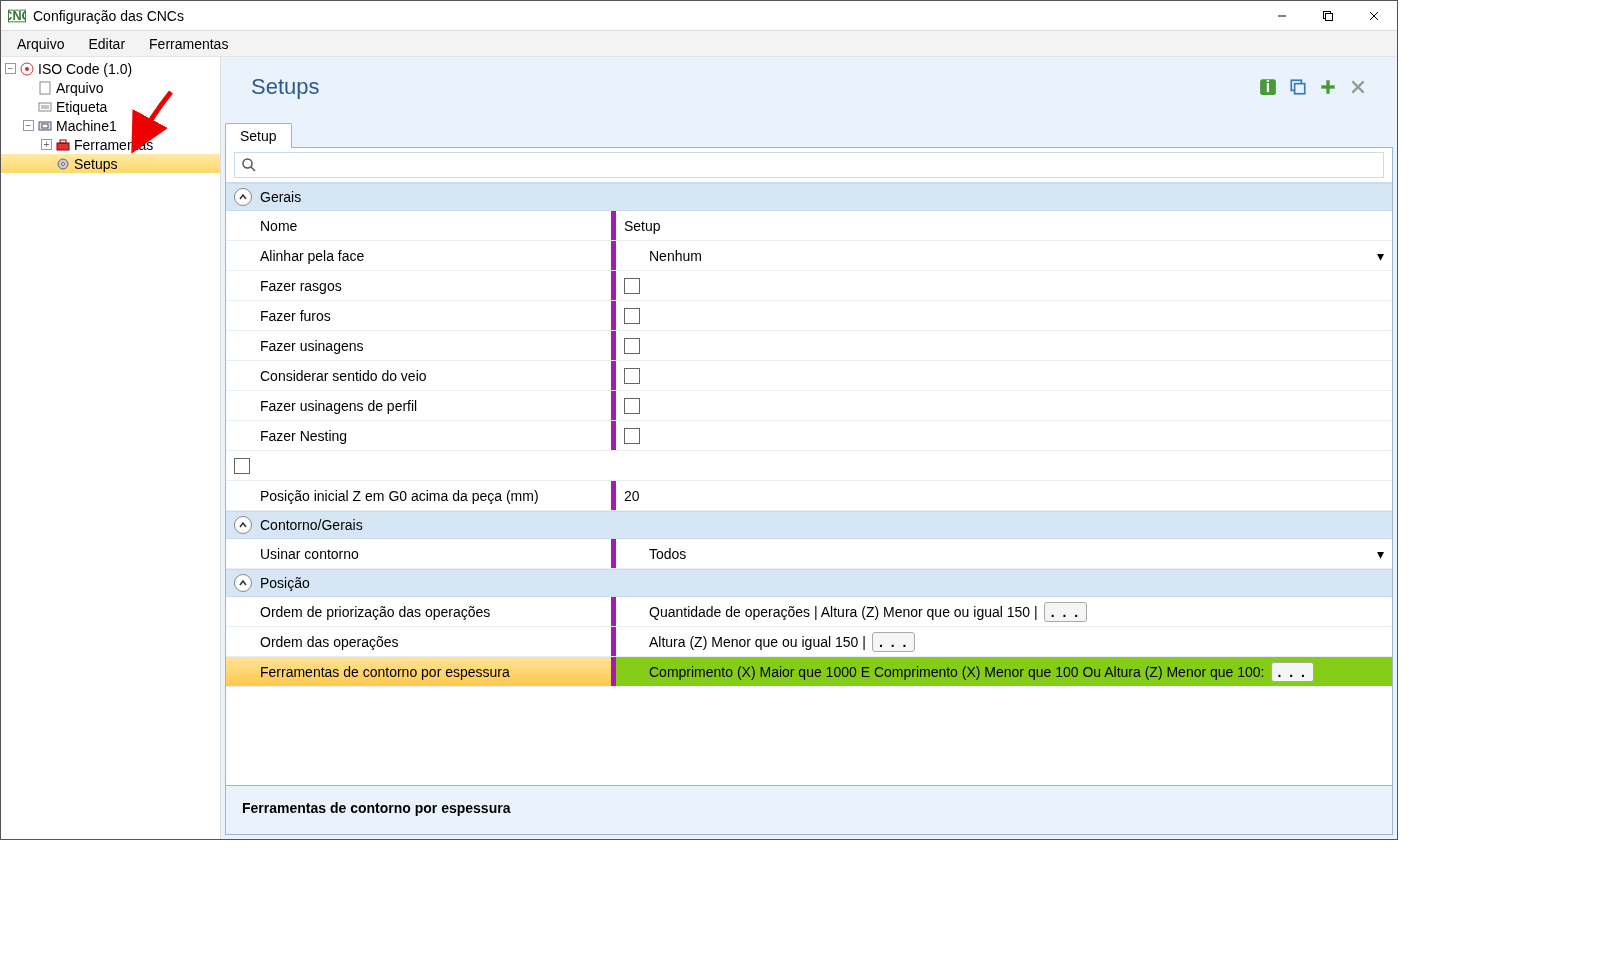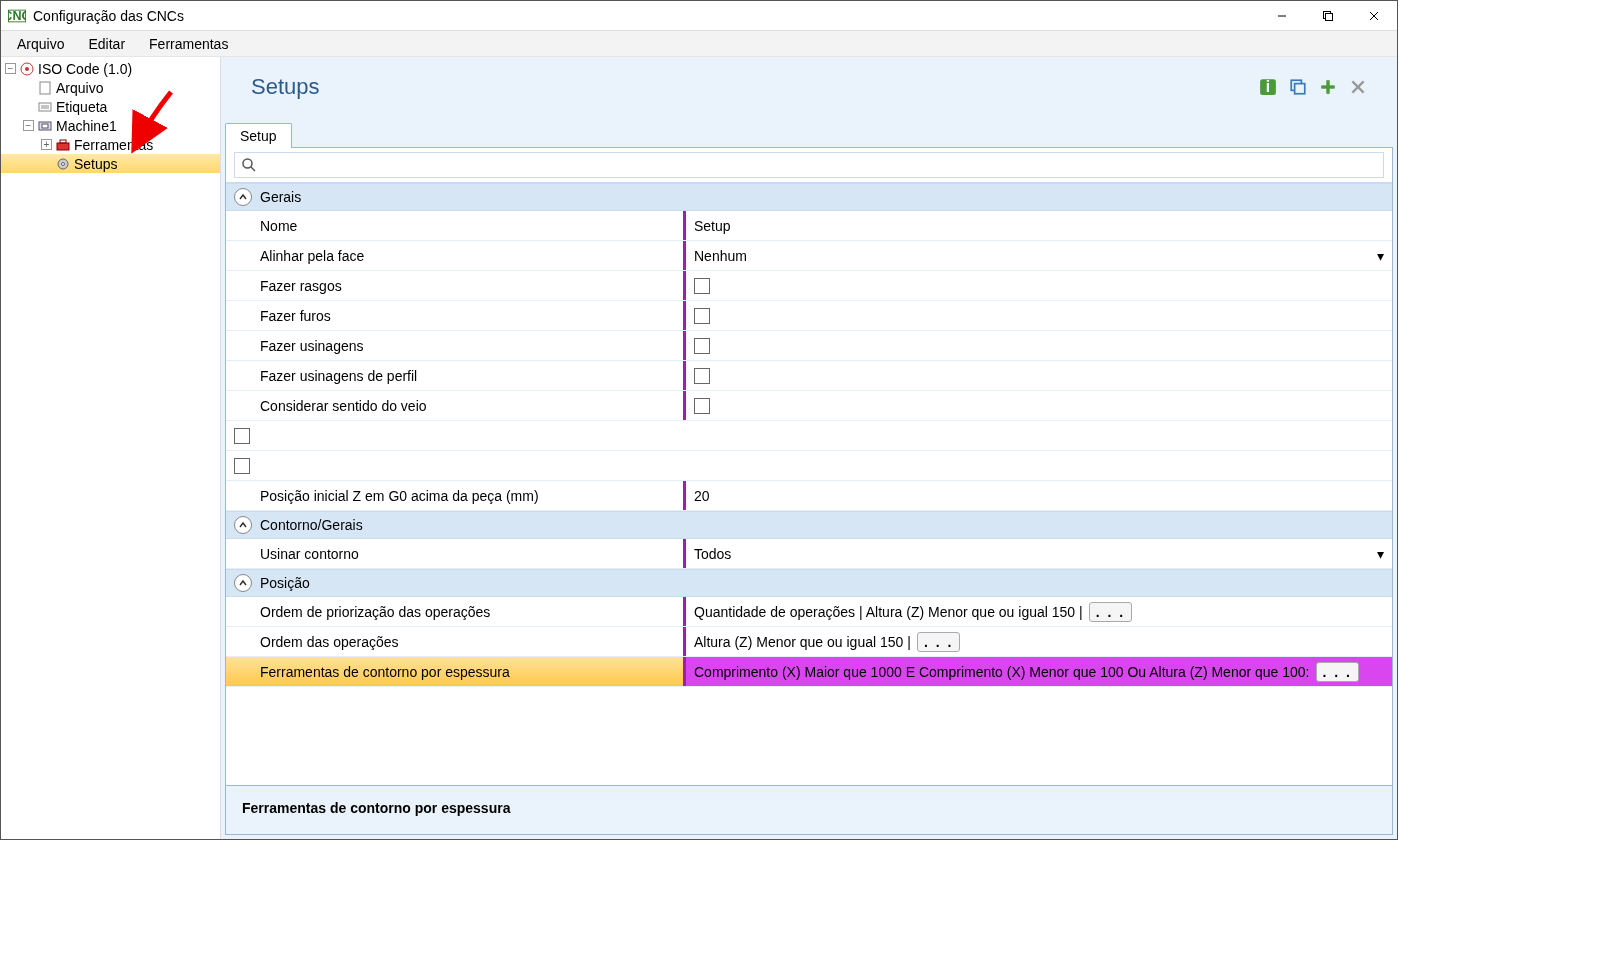--- a/index.html
+++ b/index.html
@@ -38,30 +38,30 @@
   .panel{flex:1; border:1px solid #9ab6d3; background:#fff; margin:0 4px 4px 4px; display:flex; flex-direction:column; min-height:0;}
   .search-row{border-bottom:1px solid #c9dbed; padding:4px 8px;}
   .search-row .box{border:1px solid #c9dbed; height:26px; display:flex; align-items:center; padding:0 6px; background:#fff;}
   .search-row .box svg{width:16px;height:16px;margin-right:6px;stroke:#555;fill:none;}
   .search-row input{border:none;outline:none;flex:1;font-size:14px;}
 
   .grid{flex:1; overflow:auto;}
   .section-head{background:#d6e6f5; display:flex; align-items:center; padding:4px 8px; font-size:14px; border-top:1px solid #c9dbed; border-bottom:1px solid #c9dbed;}
   .section-head .collap{width:18px;height:18px;border:1px solid #888;border-radius:50%;display:flex;align-items:center;justify-content:center;margin-right:8px;background:#fff;cursor:pointer;font-size:11px;}
   .prop-row{display:flex; border-bottom:1px solid #e8eef5; min-height:30px; align-items:stretch;}
-  .prop-row .label{width:460px; padding:5px 8px 5px 34px; border-right:3px solid #a21caf; display:flex; align-items:center; background:#fff;}
+  .prop-row .label{width:390px; padding:5px 8px 5px 34px; border-right:5px solid #a21caf; display:flex; align-items:center; background:#fff;}
   .prop-row .value{flex:1; padding:4px 8px; display:flex; align-items:center; background:#fff; min-width:0;}
   .prop-row.highlight .label{background:linear-gradient(#ffe29a,#ffc94a);}
-  .prop-row.highlight .value{background:#d946ef;}
+  .prop-row.highlight .value{background:#84cc16;}
   .value input[type=text]{border:none;outline:none;width:100%;font-size:14px;background:transparent;}
   .value .check{width:16px;height:16px;border:1px solid #666;cursor:pointer;background:#fff;}
   .value .dd{flex:1;}
   .value .dd-caret{margin-left:auto; cursor:pointer;}
   .value .dots{margin-left:6px; border:1px solid #aaa; border-radius:3px; padding:0 6px; height:20px; display:flex; align-items:center; background:#f5f5f5;cursor:pointer; font-weight:bold; letter-spacing:2px;}
-  .value .vtext{white-space:nowrap; overflow:hidden; text-overflow:ellipsis;}
+  .value .vtext{white-space:nowrap; overflow:hidden; text-overflow:ellipsis;margin-left:25px;}
 
   .footer-desc{border-top:1px solid #9ab6d3; padding:14px 16px; background:#eaf2fb;}
   .footer-desc .ttl{font-weight:bold; margin-bottom:4px;}
 </style>
 </head>
 <body>
 
 <div class="window">
 
   <div class="titlebar">
@@ -252,32 +252,33 @@
                 <span class="check"></span>
               </div>
             </div>
           <div class="prop-row">
               <div class="label">Fazer usinagens</div>
               <div class="value">
                 <span class="check"></span>
               </div>
             </div>
           <div class="prop-row">
+              <div class="label">Considerar sentido do veio</div>
+              <div class="value">
+                <span class="check"></span>
+              </div>
+            </div>
+          <div class="prop-row">
               <div class="label">Fazer usinagens de perfil</div>
               <div class="value">
                 <span class="check"></span>
               </div>
             </div>
           <div class="prop-row">
-              <div class="label">Considerar sentido do veio</div>
-              <div class="value">
-                <span class="check"></span>
-              </div>
-            </div>
-          <div class="prop-row">
+              <div class="label">Fazer Nesting</div>
               <div class="value">
                 <span class="check"></span>
               </div>
             </div>
           <div class="prop-row">
               <div class="value">
                 <span class="check"></span>
               </div>
             </div>
           <div class="prop-row">

